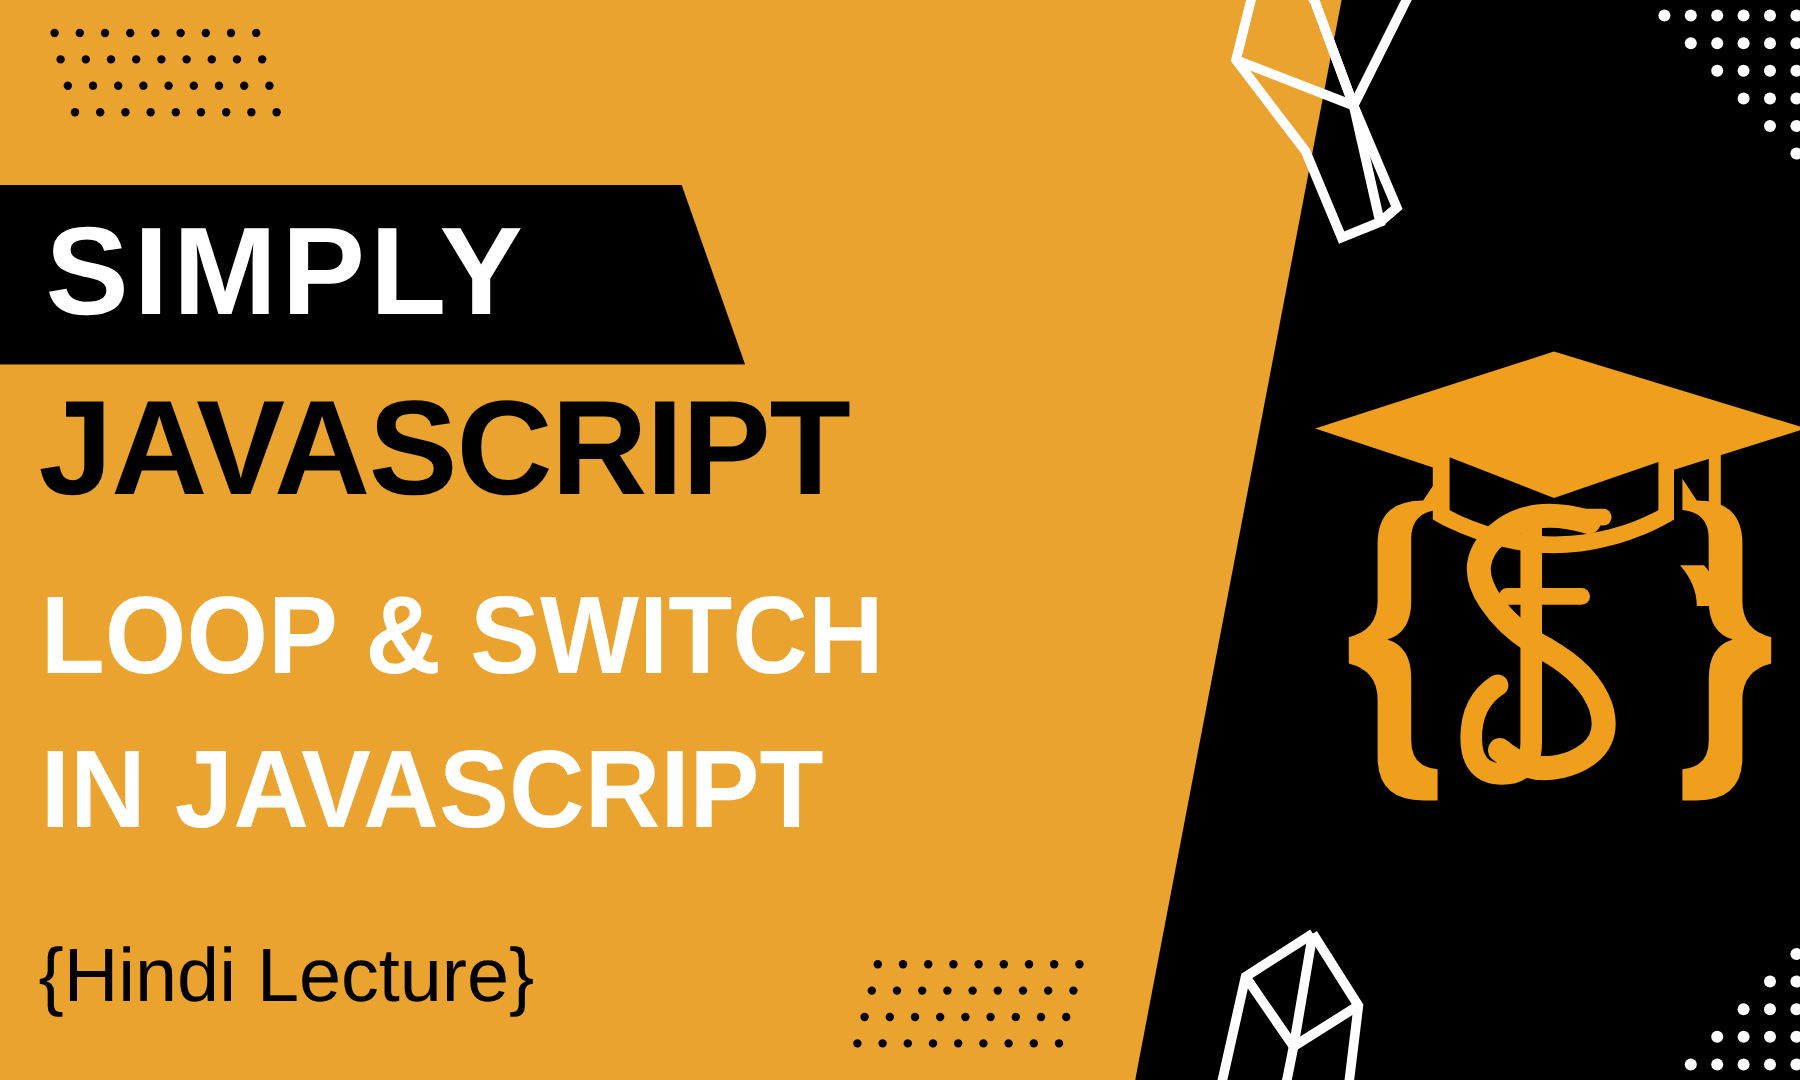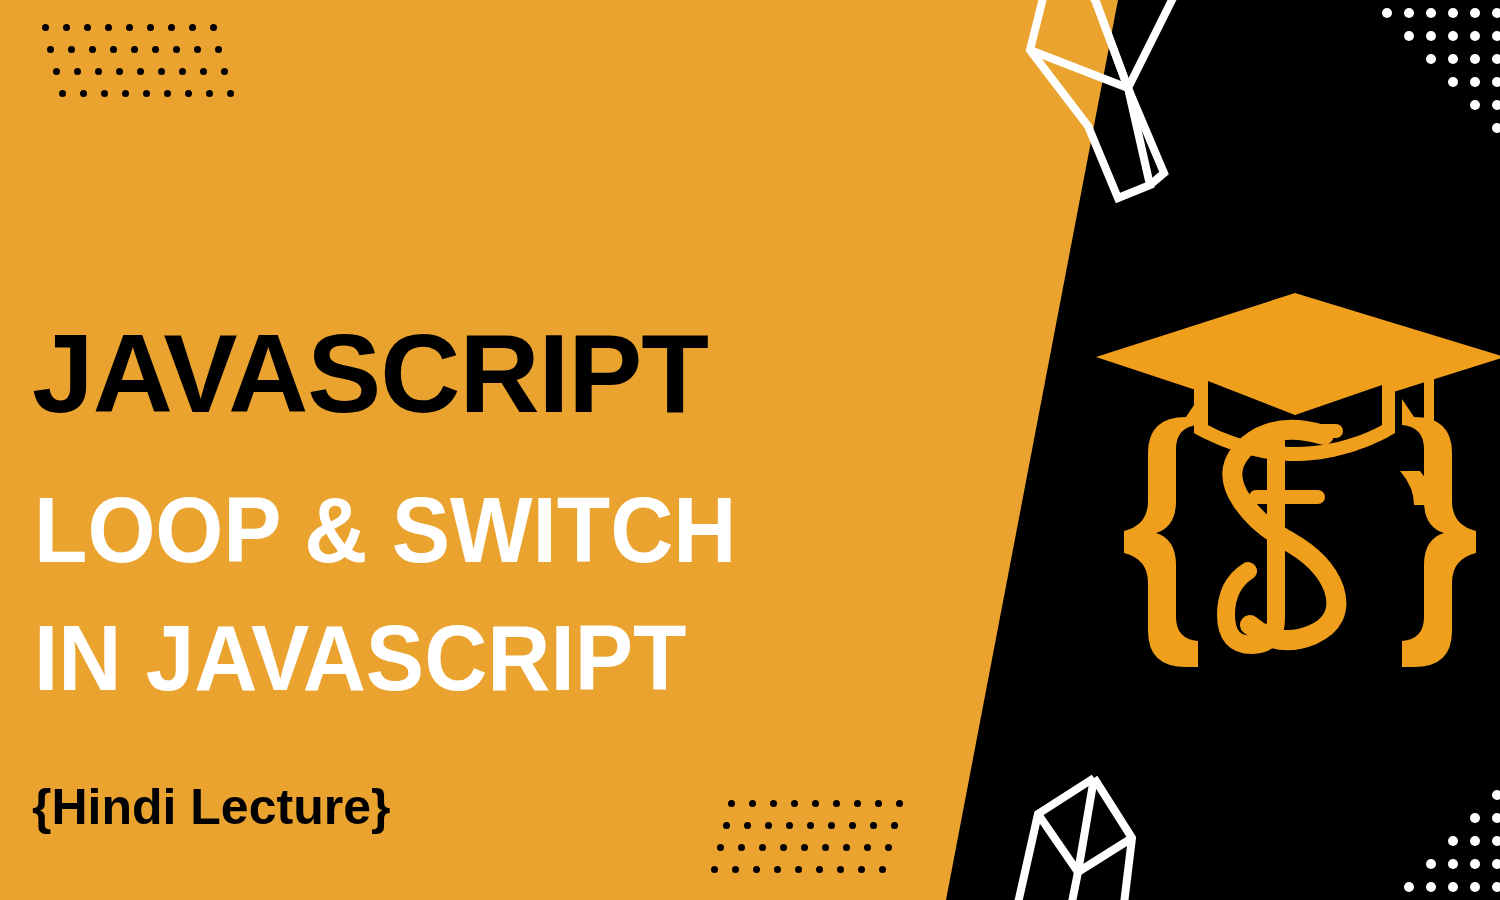--- a/index.html
+++ b/index.html
@@ -153,22 +153,22 @@
     transform: scaleX(0.95);
     transform-origin: left top;
     font-family: "Liberation Sans", sans-serif;
   }
 
   #tagline {
     position: absolute;
     left: 32px;
     top: 782px;
     color: #000000;
-    font-size: 50px;
-    font-weight: 700;
+    font-size: 63px;
+    font-weight: 400;
     line-height: 1;
     white-space: nowrap;
     font-family: "Liberation Sans", sans-serif;
   }
 
   
   #logo-emblem {
     position: absolute;
     left: 1090px;
     top: 285px;
@@ -347,20 +347,23 @@
 
   <svg class="crystal" id="crystal-bottom" width="200" height="160" viewBox="0 0 200 160">
     <g fill="none" stroke="#ffffff" stroke-width="8" stroke-linejoin="miter">
       <path d="M 104 26 L 48 62 L 26 160"></path>
       <path d="M 104 26 L 142 86 L 133 160"></path>
       <path d="M 48 62 L 88 120 L 142 86"></path>
       <path d="M 104 26 L 88 120 L 80 160"></path>
     </g>
   </svg>
 
+  <div id="banner-simply">
+    <div id="simply-text">SIMPLY</div>
+  </div>
 
   <div id="title-javascript">JAVASCRIPT</div>
 
   <div id="subtitle-line-1">LOOP &amp;  SWITCH</div>
   <div id="subtitle-line-2">IN JAVASCRIPT</div>
 
   <div id="tagline">{Hindi Lecture}</div>
 
   <svg id="logo-emblem" viewBox="0 0 420 390">
     <g fill="#EF9F1C">

